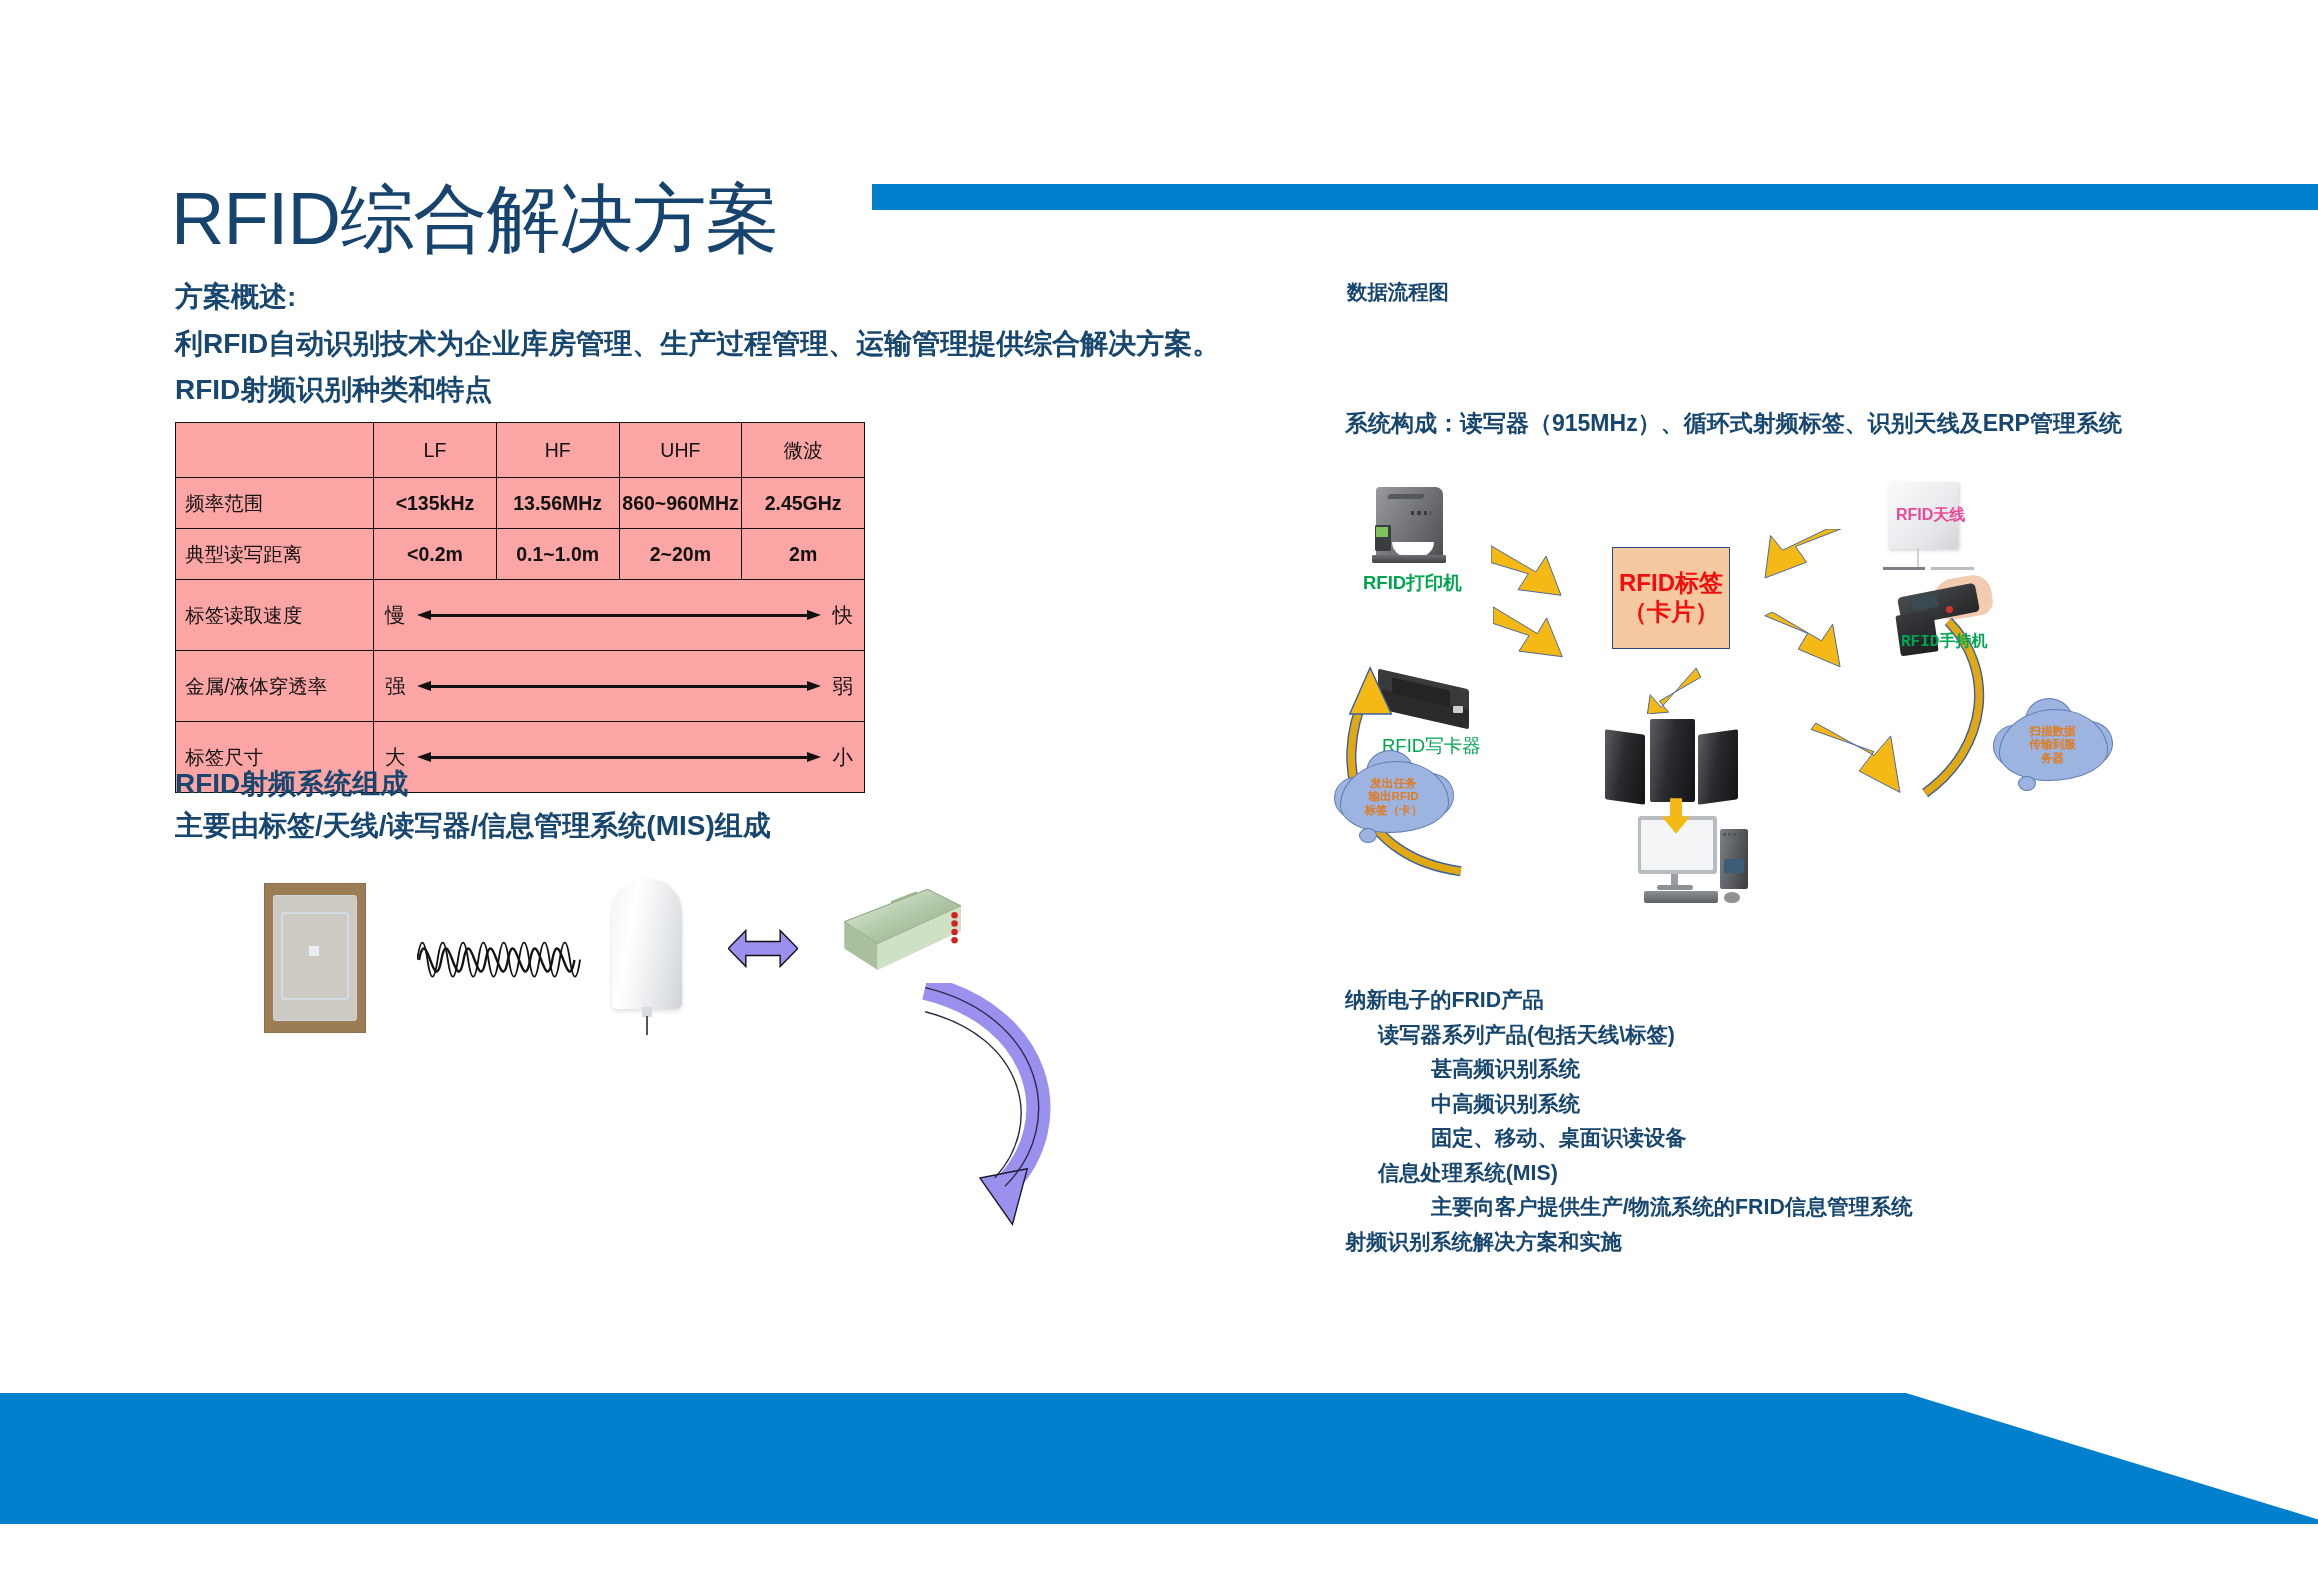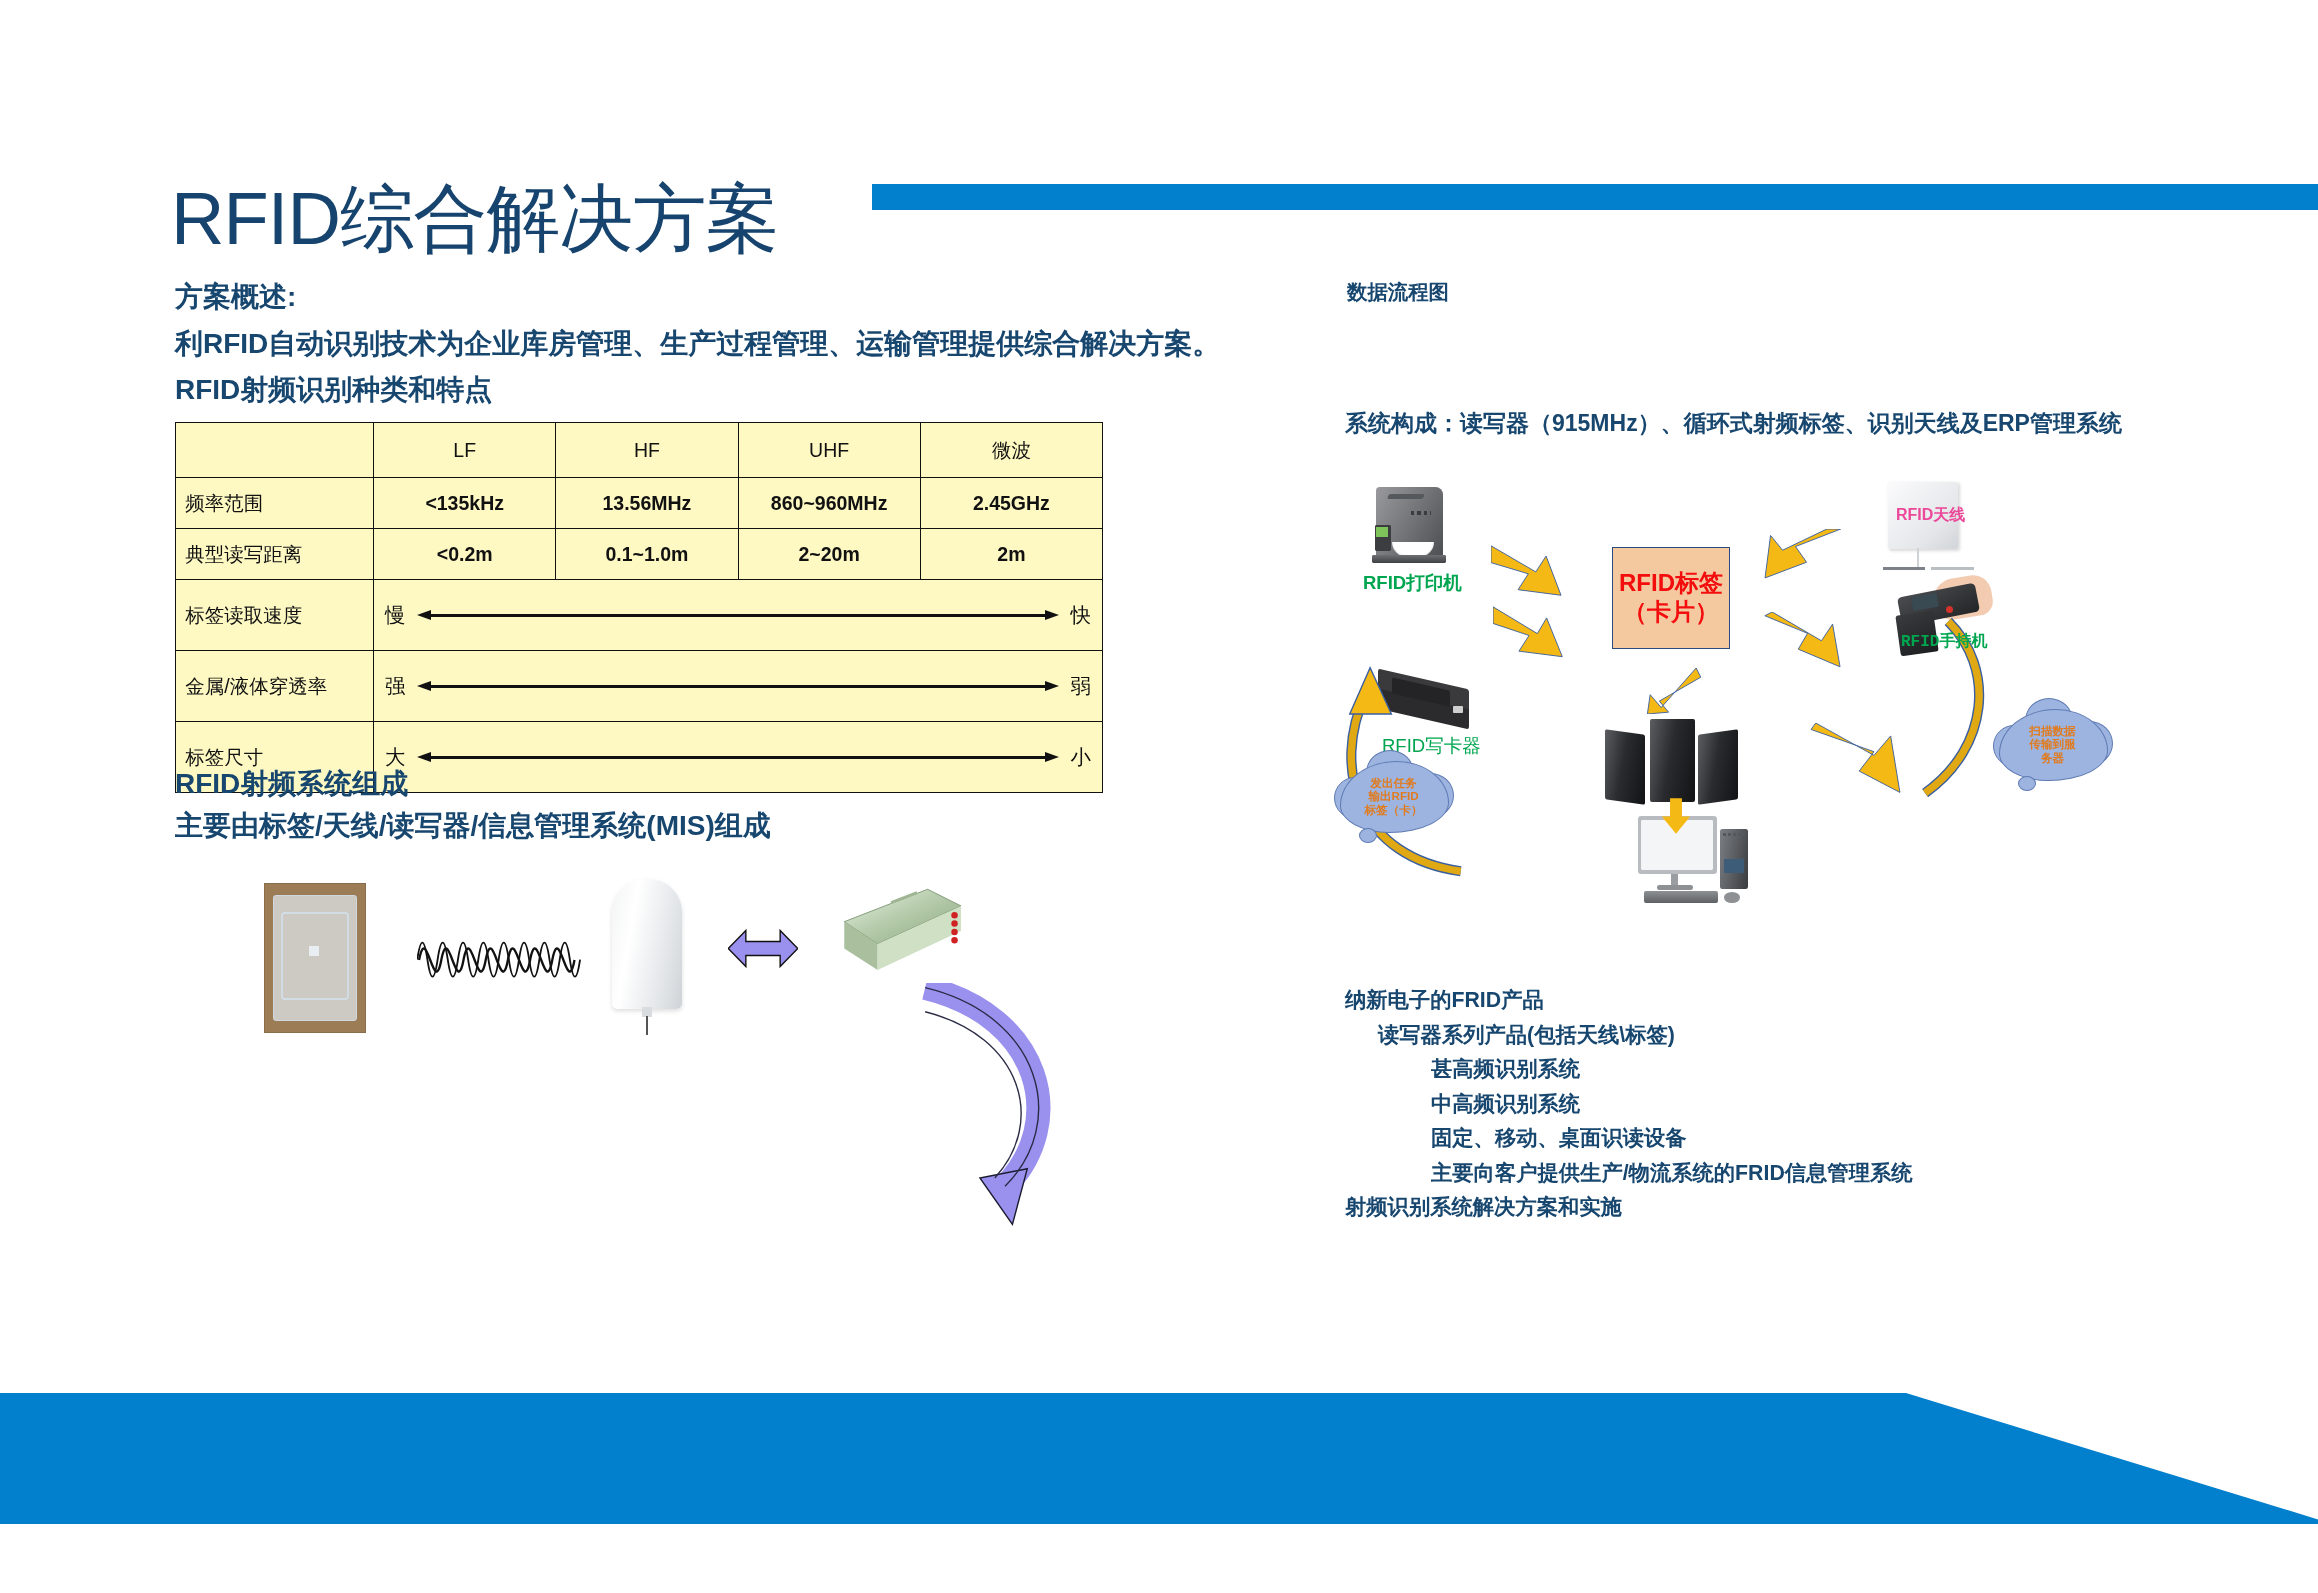--- a/index.html
+++ b/index.html
@@ -14,22 +14,22 @@
     clip-path:polygon(0 0, 1906px 0, 2333px 131px, 0 131px);}
   
   .title{position:absolute;left:171px;top:182px;color:#17446e;
     font-size:74px;line-height:1;font-weight:400;letter-spacing:-0.9px;white-space:nowrap;}
   
   .btext{position:absolute;color:#17466f;font-weight:700;white-space:nowrap;}
   .f44{font-size:20.4px;}
   .f46{font-size:28px;}
   .f50{font-size:23px;}
   
-  .rtable{position:absolute;left:175px;top:422px;width:928px;
-    border-collapse:collapse;table-layout:fixed;background:#fef9c3;}
+  .rtable{position:absolute;left:175px;top:422px;width:690px;
+    border-collapse:collapse;table-layout:fixed;background:#fca5a5;}
   .rtable td{border:1.4px solid #111;font-size:19.5px;color:#111;font-weight:700;
     text-align:center;height:50px;padding:0 2.8px;}
   .rtable td.lab{text-align:left;padding-left:9.3px;font-weight:400;width:185px;}
   .rtable td.hdr{font-weight:400;height:54px;}
   .rtable td.arrowcell{position:relative;height:70px;padding:0;}
   .arrowrow{display:flex;align-items:center;justify-content:space-between;
     width:100%;height:100%;padding:0 11px;box-sizing:border-box;}
   .arrowrow .endlab{font-weight:400;font-size:20.4px;}
   .arrowline{flex:1;position:relative;height:10.2px;margin:0 12px;}
   .arrowline .shaft{position:absolute;left:12px;right:12px;top:3.7px;height:3.7px;background:#111;}
@@ -414,18 +414,19 @@
       </div>
     </div>
   </div>
 
   <div class="list" id="product-list">
       <div class="i0">纳新电子的FRID产品</div>
       <div class="i1">读写器系列产品(包括天线\标签)</div>
       <div class="i2">甚高频识别系统</div>
       <div class="i2">中高频识别系统</div>
       <div class="i2">固定、移动、桌面识读设备</div>
+      <div class="i1">信息处理系统(MIS)</div>
       <div class="i2">主要向客户提供生产/物流系统的FRID信息管理系统</div>
       <div class="i0">射频识别系统解决方案和实施</div>
     </div>
 
 </div>
 
 
 </body></html>

